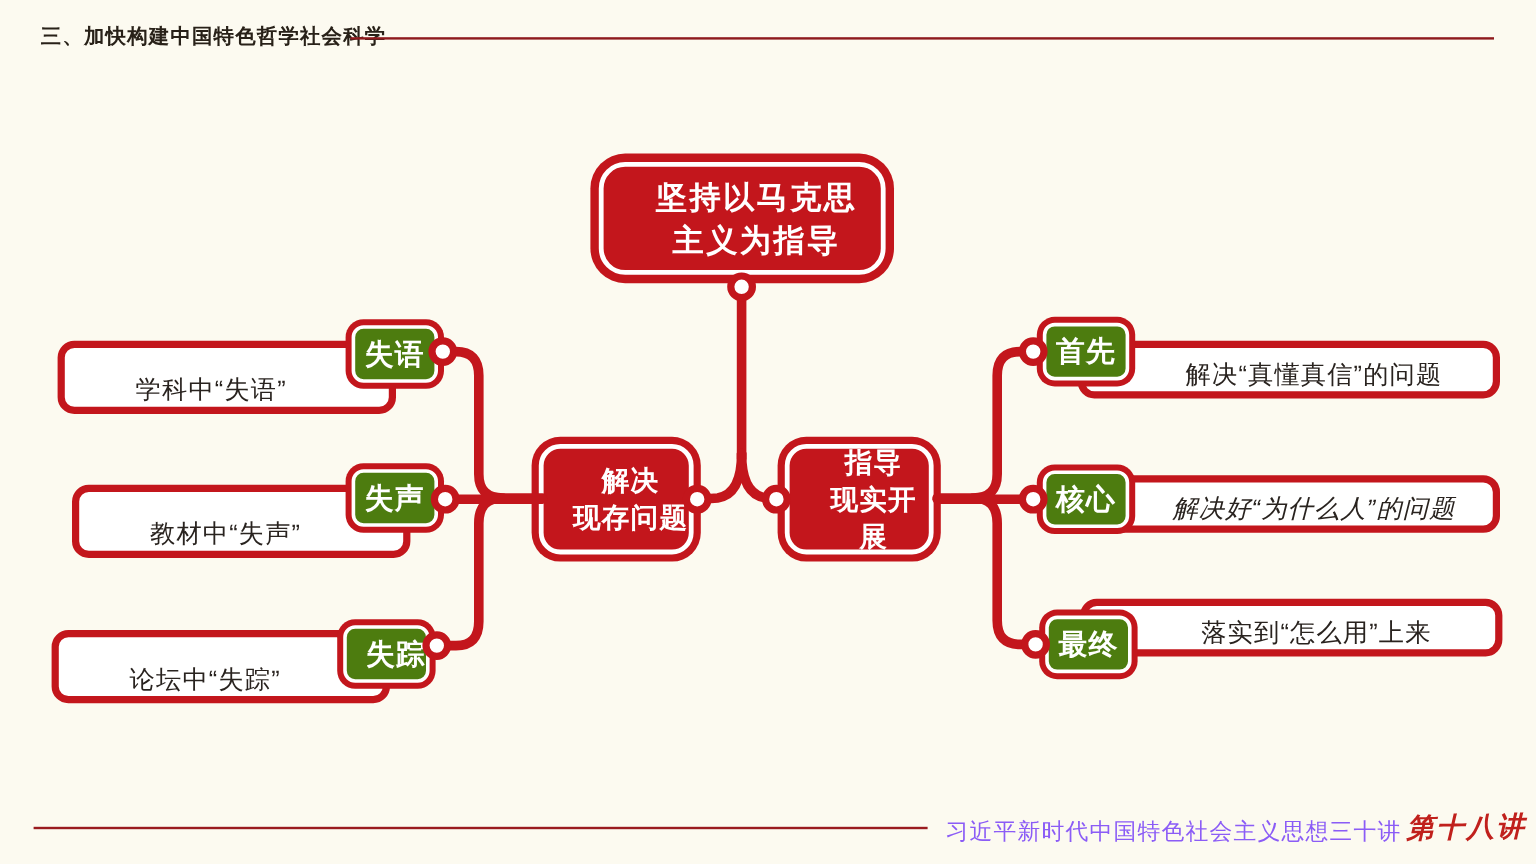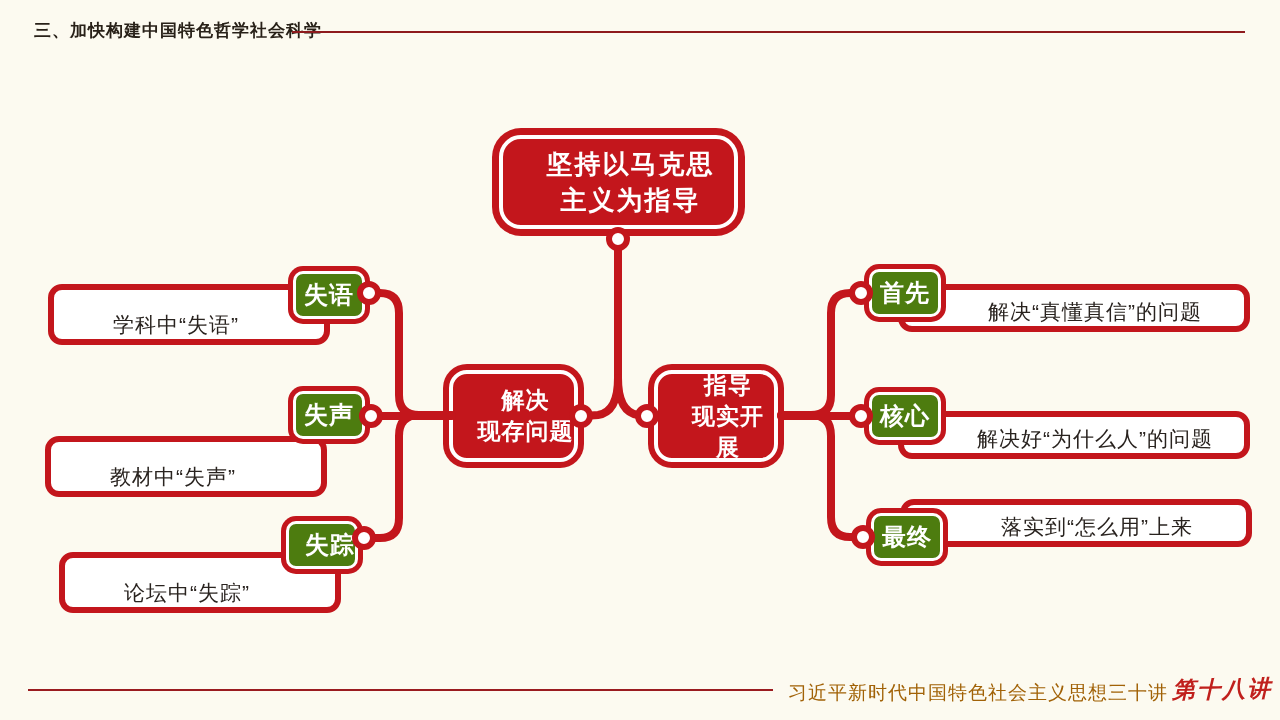--- a/index.html
+++ b/index.html
@@ -61,31 +61,31 @@
   
   .leafbox{
     box-sizing:border-box;
     background:#ffffff;border:6px solid #c3161c;border-radius:14px;
     display:flex;align-items:flex-end;justify-content:center;
     font-size:21px;color:#29231f;letter-spacing:1px;
     z-index:10;
   }
   .leaf-l{width:282px;height:61px;padding-right:26px;}
   .leaf-l1{left:48px;top:284px;}
-  .leaf-l2{left:45px;top:404px;margin-top:32px;}
-  .leaf-l3{left:43px;top:552px;margin-left:16px;}
+  .leaf-l2{left:60px;top:404px;}
+  .leaf-l3{left:43px;top:525px;}
   .leaf-r{width:352px;height:48px;padding-left:42px;}
   .leaf-r1{left:898px;top:284px;}
-  .leaf-r2{left:898px;top:411px;}
+  .leaf-r2{left:898px;top:396px;font-style:italic;}
   .leaf-r3{left:900px;top:499px;}
   
   .footer-rule{left:28px;top:689px;width:745px;height:2px;background:#9a1b1f;}
   .footer-text{
     left:788px;top:680px;
-    font-size:19px;color:#a16207;letter-spacing:1px;
+    font-size:19px;color:#8b5cf6;letter-spacing:1px;
   }
   .footer-lecture{
     left:1172px;top:674px;
     font-family:"DejaVu Serif","Liberation Serif",serif;
     font-style:italic;font-weight:bold;
     font-size:23px;color:#c0201c;letter-spacing:2px;
     transform:rotate(-1deg);
   }
 </style>
 </head>

